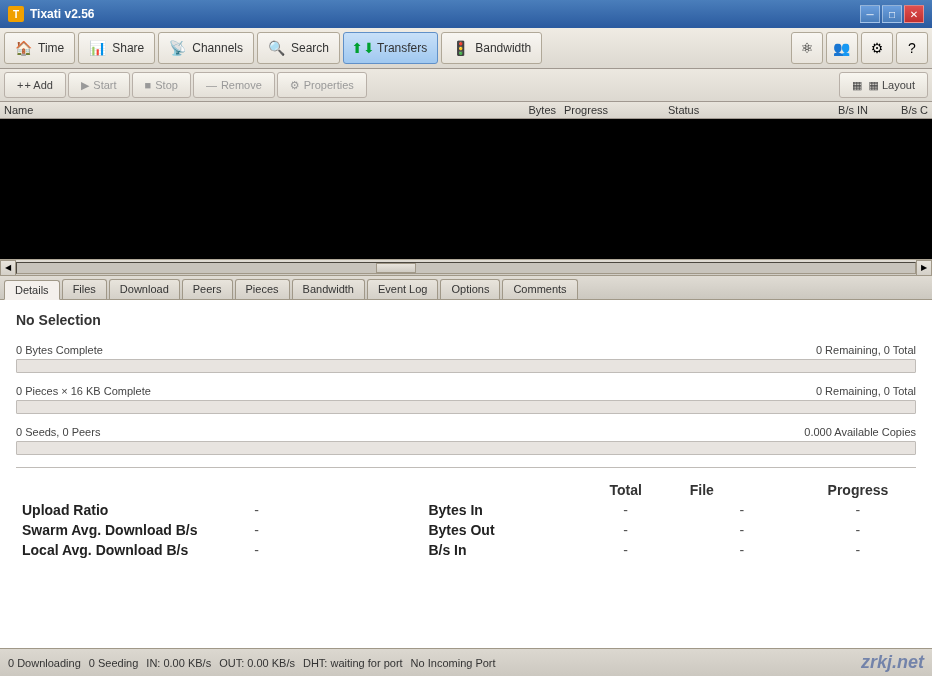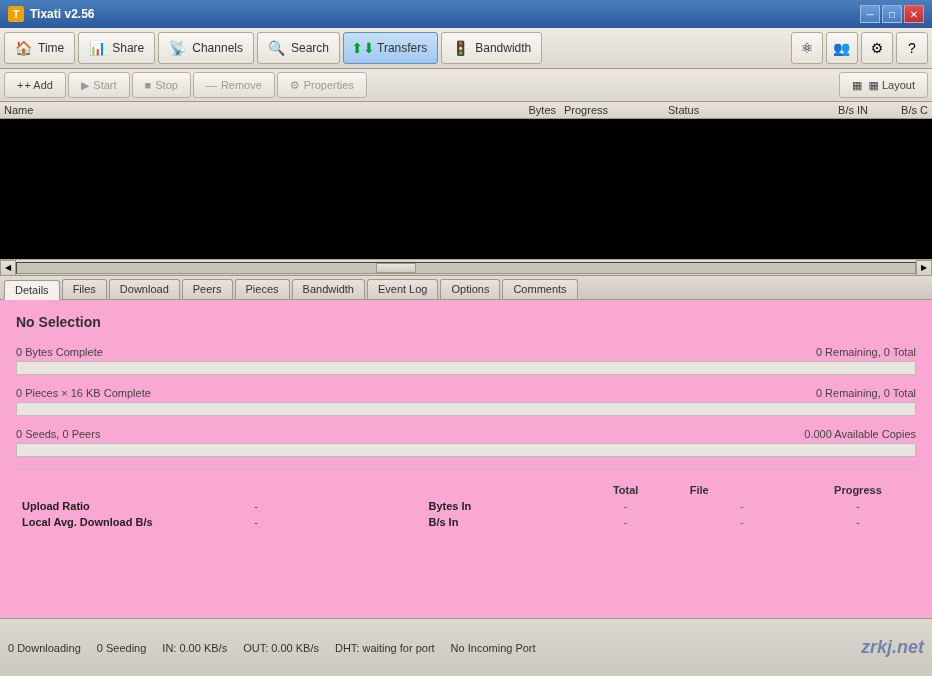--- a/index.html
+++ b/index.html
@@ -215,21 +215,21 @@
       width: 40px;
       height: 100%;
       background: linear-gradient(to bottom, #e8e4dc, #d0ccc4);
       border: 1px solid #a09888;
       position: absolute;
       left: 40%;
     }
 
     
     .details-panel {
-      background: #f9a8d4;
+      background: #ffffff;
       border-top: 1px solid #a09888;
       flex: 1;
       display: flex;
       flex-direction: column;
       overflow: hidden;
     }
 
     
     .tabs-bar {
       display: flex;
@@ -252,24 +252,23 @@
     .tab.active {
       background: #f4f0ec;
       border-bottom: 1px solid #f4f0ec;
       position: relative;
       top: 1px;
       z-index: 1;
     }
 
     
     .details-content {
-      padding: 4px 16px;
+      padding: 12px 16px;
       flex: 1;
       overflow: auto;
-      margin-top: 10px;
     }
     .no-selection {
       font-size: 14px;
       font-weight: bold;
       color: #333;
       margin-bottom: 16px;
     }
     .progress-section {
       margin-bottom: 12px;
     }
@@ -290,21 +289,21 @@
 
     
     .stats-separator {
       border: none;
       border-top: 1px solid #c0bcb8;
       margin: 10px 0;
     }
     .stats-table {
       width: 100%;
       border-collapse: collapse;
-      font-size: 11px;
+      font-size: 14px;
       color: #333;
     }
     .stats-table td {
       padding: 2px 6px;
     }
     .stats-table .label-col {
       font-weight: bold;
       width: 160px;
       color: #222;
     }
@@ -321,25 +320,25 @@
       font-weight: bold;
       color: #333;
       padding-top: 4px;
     }
     .dash { color: #666; }
 
     
     .status-bar {
       background: linear-gradient(to bottom, #dcd8d0, #ccc8c0);
       border-top: 1px solid #a09888;
-      padding: 18px 8px;
+      padding: 3px 8px;
       font-size: 11px;
       color: #333;
       display: flex;
-      gap: 16px;
+      gap: 8px;
       flex-shrink: 0;
       align-items: center;
     }
     .status-bar .watermark {
       margin-left: auto;
       font-size: 18px;
       font-weight: bold;
       color: rgba(50, 80, 150, 0.6);
       font-style: italic;
     }
@@ -496,20 +495,29 @@
       <tr>
         <td class="label-col">Upload Ratio</td>
         <td class="val-col dash">-</td>
         <td></td>
         <td class="right-label">Bytes In</td>
         <td style="text-align:center; color:#555">-</td>
         <td style="text-align:center; color:#555">-</td>
         <td style="text-align:center; color:#555">-</td>
       </tr>
       <tr>
+        <td class="label-col">Swarm Avg. Download B/s</td>
+        <td class="val-col dash">-</td>
+        <td></td>
+        <td class="right-label">Bytes Out</td>
+        <td style="text-align:center; color:#555">-</td>
+        <td style="text-align:center; color:#555">-</td>
+        <td style="text-align:center; color:#555">-</td>
+      </tr>
+      <tr>
         <td class="label-col">Local Avg. Download B/s</td>
         <td class="val-col dash">-</td>
         <td></td>
         <td class="right-label">B/s In</td>
         <td style="text-align:center; color:#555">-</td>
         <td style="text-align:center; color:#555">-</td>
         <td style="text-align:center; color:#555">-</td>
       </tr>
     </tbody>
       </table>

